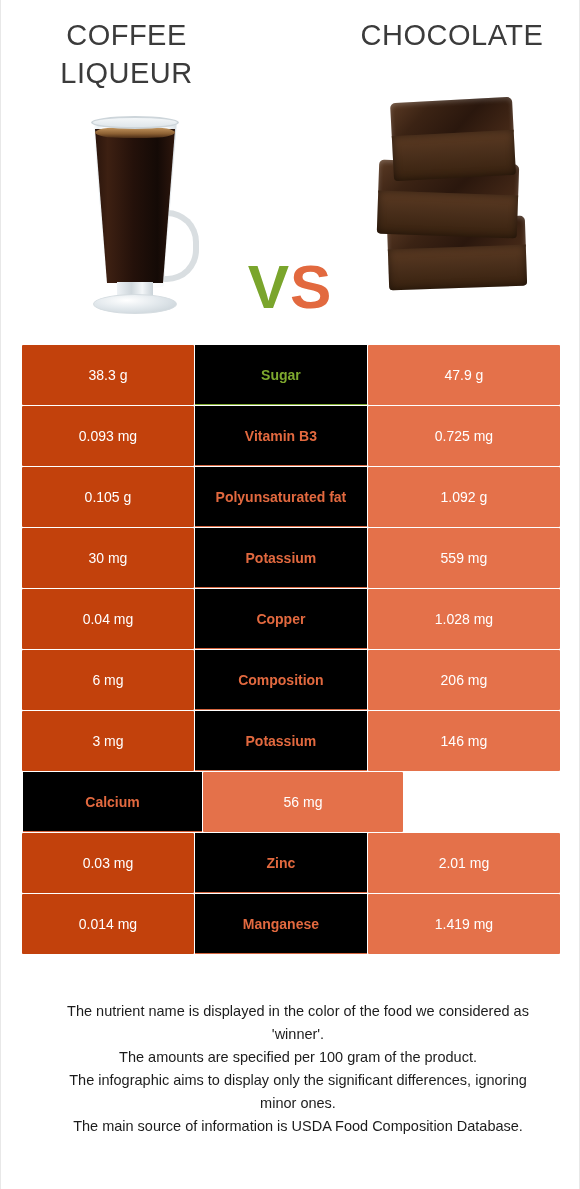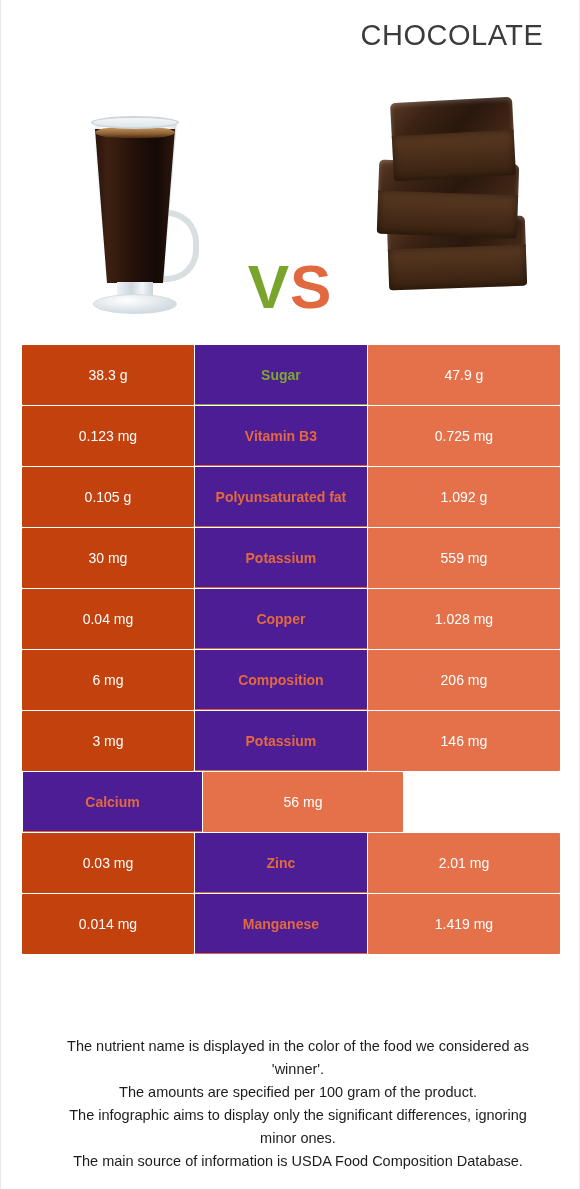--- a/index.html
+++ b/index.html
@@ -180,21 +180,21 @@
   }
   .cell-left {
     width: 179px;
     background: #c2410c;
     color: #ffffff;
     border-radius: 1px;
   }
   .cell-mid {
     width: 179px;
     margin: 0 0 0 1px;
-    background: #4c1d95;
+    background: #000000;
     font-weight: 700;
     font-size: 14px;
     border-bottom: 1px solid transparent;
   }
   .cell-mid.win-left  { color: #7fa92e; border-bottom-color: #7fa92e; }
   .cell-mid.win-right { color: #e2693f; border-bottom-color: #d4653f; }
   .cell-right {
     width: 200px;
     margin-left: 1px;
     background: #e4714a;
@@ -203,29 +203,29 @@
   }
 
   
   .footer {
     position: absolute;
     left: 28px; right: 12px; top: 1000px;
     text-align: center;
     font-size: 14.5px;
     line-height: 23px;
     color: #1c1c1c;
-    margin-top: 35px;
   }
 </style>
 </head>
 <body>
 
 <div class="page">
 
   <div class="titles">
+    <div class="title title-left">COFFEE LIQUEUR</div>
     <div class="title title-right">CHOCOLATE</div>
   </div>
 
   <div class="hero">
 
     <div class="glass-wrap">
       <div class="glass-handle"></div>
       <div class="glass-body">
         <div class="coffee"></div>
         <div class="crema"></div>
@@ -256,21 +256,21 @@
 
   </div>
 
   <div class="table" id="comparison-table">
       <div class="row">
         <div class="cell cell-left">38.3 g</div>
         <div class="cell cell-mid win-left">Sugar</div>
         <div class="cell cell-right">47.9 g</div>
       </div>
       <div class="row">
-        <div class="cell cell-left">0.123 mg</div>
+        <div class="cell cell-left">0.093 mg</div>
         <div class="cell cell-mid win-right">Vitamin B3</div>
         <div class="cell cell-right">0.725 mg</div>
       </div>
       <div class="row">
         <div class="cell cell-left">0.105 g</div>
         <div class="cell cell-mid win-right">Polyunsaturated fat</div>
         <div class="cell cell-right">1.092 g</div>
       </div>
       <div class="row">
         <div class="cell cell-left">30 mg</div>

